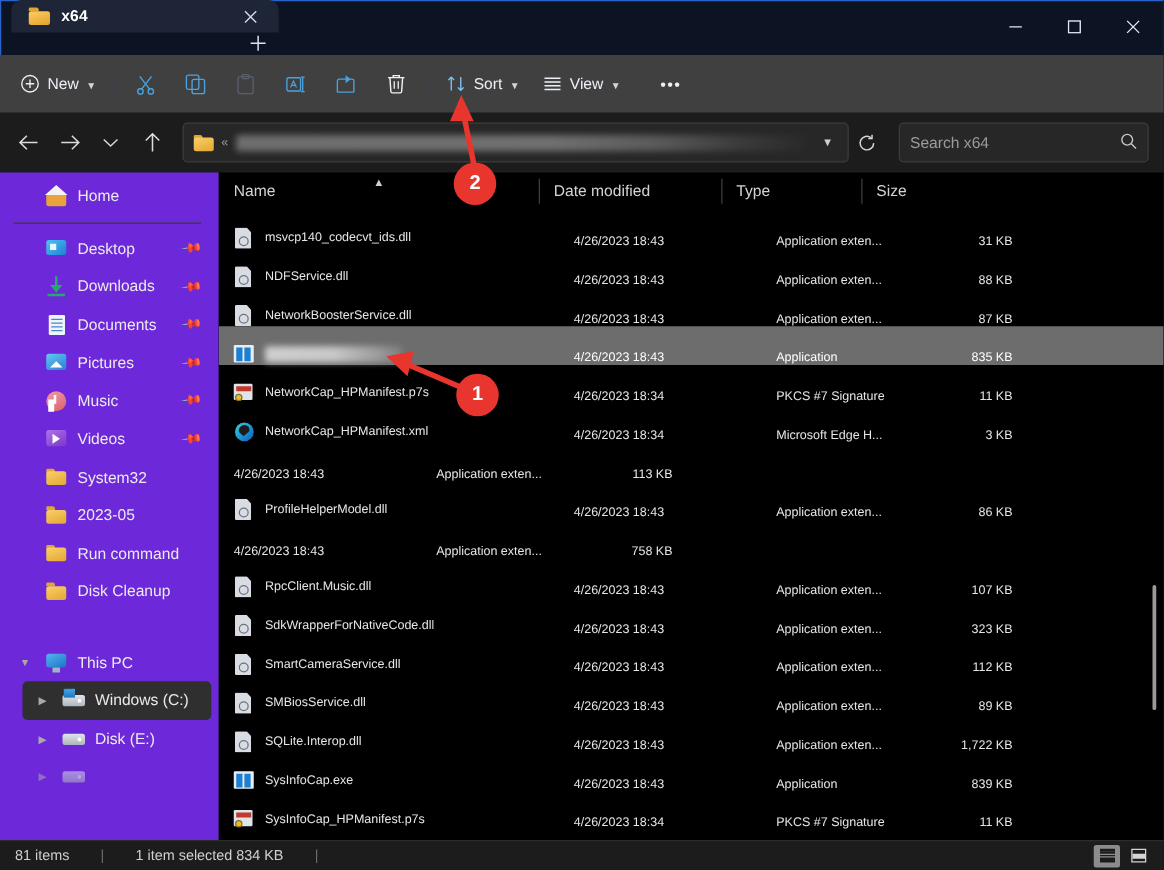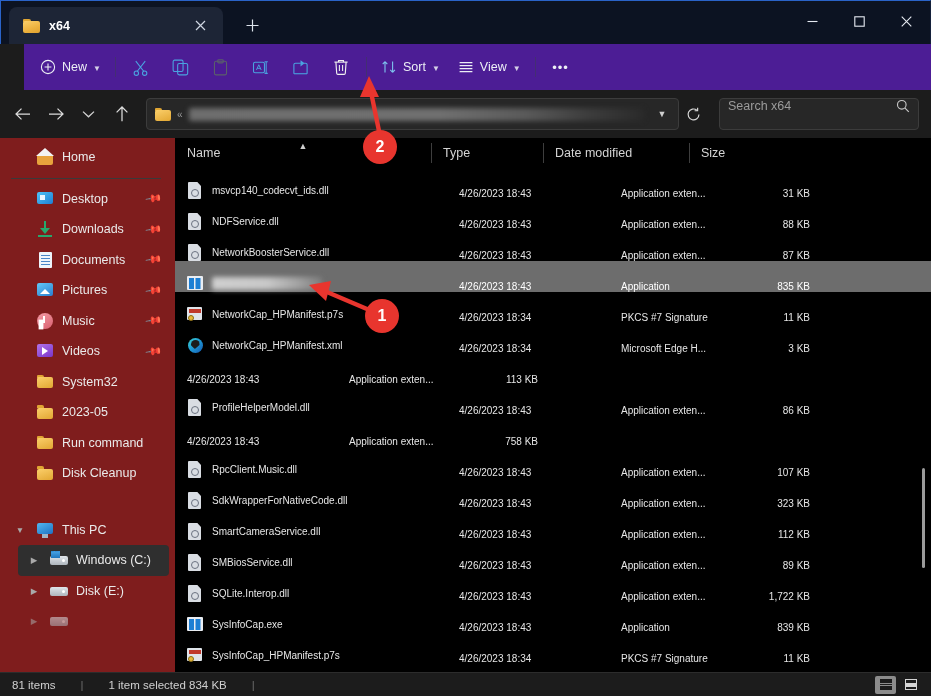--- a/index.html
+++ b/index.html
@@ -13,21 +13,21 @@
   }
   .window { width:931px; height:696px; display:flex; flex-direction:column;
             background:#1c1c1c; position:relative; }
 
   
   .titlebar {
     height:44px; background:#0c1322; display:flex; align-items:flex-end;
     position:relative; flex:0 0 44px;
     border-top:1px solid #2a63c8; border-left:1px solid #2a63c8; border-right:1px solid #14203a;
   }
-  .tabstrip { display:flex; align-items:flex-end; height:44px; padding-left:8px; }
+  .tabstrip { display:flex; align-items:flex-end; height:44px; padding-left:8px;flex-direction:column; }
   .tab {
     height:37px; min-width:214px; background:#1d2536; border-radius:8px 8px 0 0;
     display:flex; align-items:center; padding:0 10px 0 14px; gap:9px;
     position:relative;
   }
   .tab .folder-ico { width:17px; height:14px; position:relative; flex:0 0 17px; }
   .tab .folder-ico:before{
     content:""; position:absolute; left:0; top:0; width:8px; height:3px;
     background:#e0a633; border-radius:1px 2px 0 0;
   }
@@ -45,22 +45,22 @@
     width:34px; height:34px; margin:0 0 2px 12px; display:flex; align-items:center;
     justify-content:center; border-radius:5px; color:#dde3ec; font-size:19px; font-weight:300;
   }
   .wincontrols { position:absolute; right:0; top:0; display:flex; height:40px; }
   .wc { width:47px; height:40px; display:flex; align-items:center; justify-content:center;
         color:#e6eaf2; }
   .wc svg { display:block; }
 
   
   .cmdbar {
-    height:46px; background:#4c1d95; display:flex; align-items:center;
-    padding:0 10px; gap:0px; flex:0 0 46px; position:relative;margin-left:24px;
+    height:46px; background:#404040; display:flex; align-items:center;
+    padding:0 10px; gap:0px; flex:0 0 46px; position:relative;
   }
   .cbtn {
     height:32px; display:flex; align-items:center; gap:6px; padding:0 9px;
     border-radius:5px; color:#eceff5; font-size:12.5px; white-space:nowrap;
   }
   .cbtn.iconic { width:40px; justify-content:center; padding:0; }
   .sep { width:1px; height:20px; background:#39405280; margin:0 5px; }
   .chev { font-size:8px; opacity:.85; transform:translateY(1px); }
   .newbtn { padding-left:6px; }
 
@@ -84,31 +84,31 @@
   .addr-redact {
     flex:1; height:13px; border-radius:2px; min-width:0;
     background:linear-gradient(90deg,#6e6e6e 0%,#707070 55%,#5a5a5a 74%,#3c3c3c 88%,#2a2a2a 100%);
     filter:blur(2.6px);
   }
   .addr-chev { width:24px; text-align:center; color:#cfcfcf; font-size:9px; flex:0 0 24px; }
   .refresh { width:28px; height:28px; display:flex;align-items:center;justify-content:center;
              color:#d8d8d8; flex:0 0 28px; }
   .searchbox {
     width:200px; height:32px; margin-left:12px; background:#272727; border:1px solid #3c3c3c;
-    border-radius:4px; display:flex; align-items:flex-start; padding:0 8px; flex:0 0 200px;
+    border-radius:4px; display:flex; align-items:center; padding:0 8px; flex:0 0 200px;
   }
   .searchbox .ph { flex:1; color:#9b9b9b; font-size:12.5px; }
   .searchbox .mag { color:#c9c9c9; }
 
   
   .body { flex:1; display:flex; min-height:0; position:relative; }
 
   
   .sidebar {
-    width:175px; flex:0 0 175px; background:#7f1d1d; padding-top:4px;
+    width:175px; flex:0 0 175px; background:#6d28d9; padding-top:4px;
     overflow:hidden; position:relative;
   }
   .snode {
     height:30.5px; display:flex; align-items:center; border-radius:4px;
     margin:0 6px 0 4px; padding-left:8px; gap:8px; position:relative;
   }
   .snode.hl { background:#2f2f2f; }
   .snode .exp { width:16px; flex:0 0 16px; display:flex; align-items:center;
                 justify-content:center; color:#a9a9a9; font-size:8.5px; }
   .snode .lbl { font-size:12.5px; color:#eaeaea; white-space:nowrap; }
@@ -503,25 +503,25 @@
         <span class="lbl"></span>
       </div>
     </div>
 
     <div class="listpane">
       <div class="colhead">
         <div class="c c-name">
           <span>Name</span>
           <span class="sortarrow">▲</span>
         </div>
+        <div class="c c-date">
+          <span>Date modified</span>
+        </div>
         <div class="c c-type">
           <span>Type</span>
-        </div>
-        <div class="c c-date">
-          <span>Date modified</span>
         </div>
         <div class="c c-size">
           <span>Size</span>
         </div>
       </div>
 
       <div class="rows" id="rows">
           <div class="row">
             <div class="n">
               <span class="fico fico-dll"></span>

